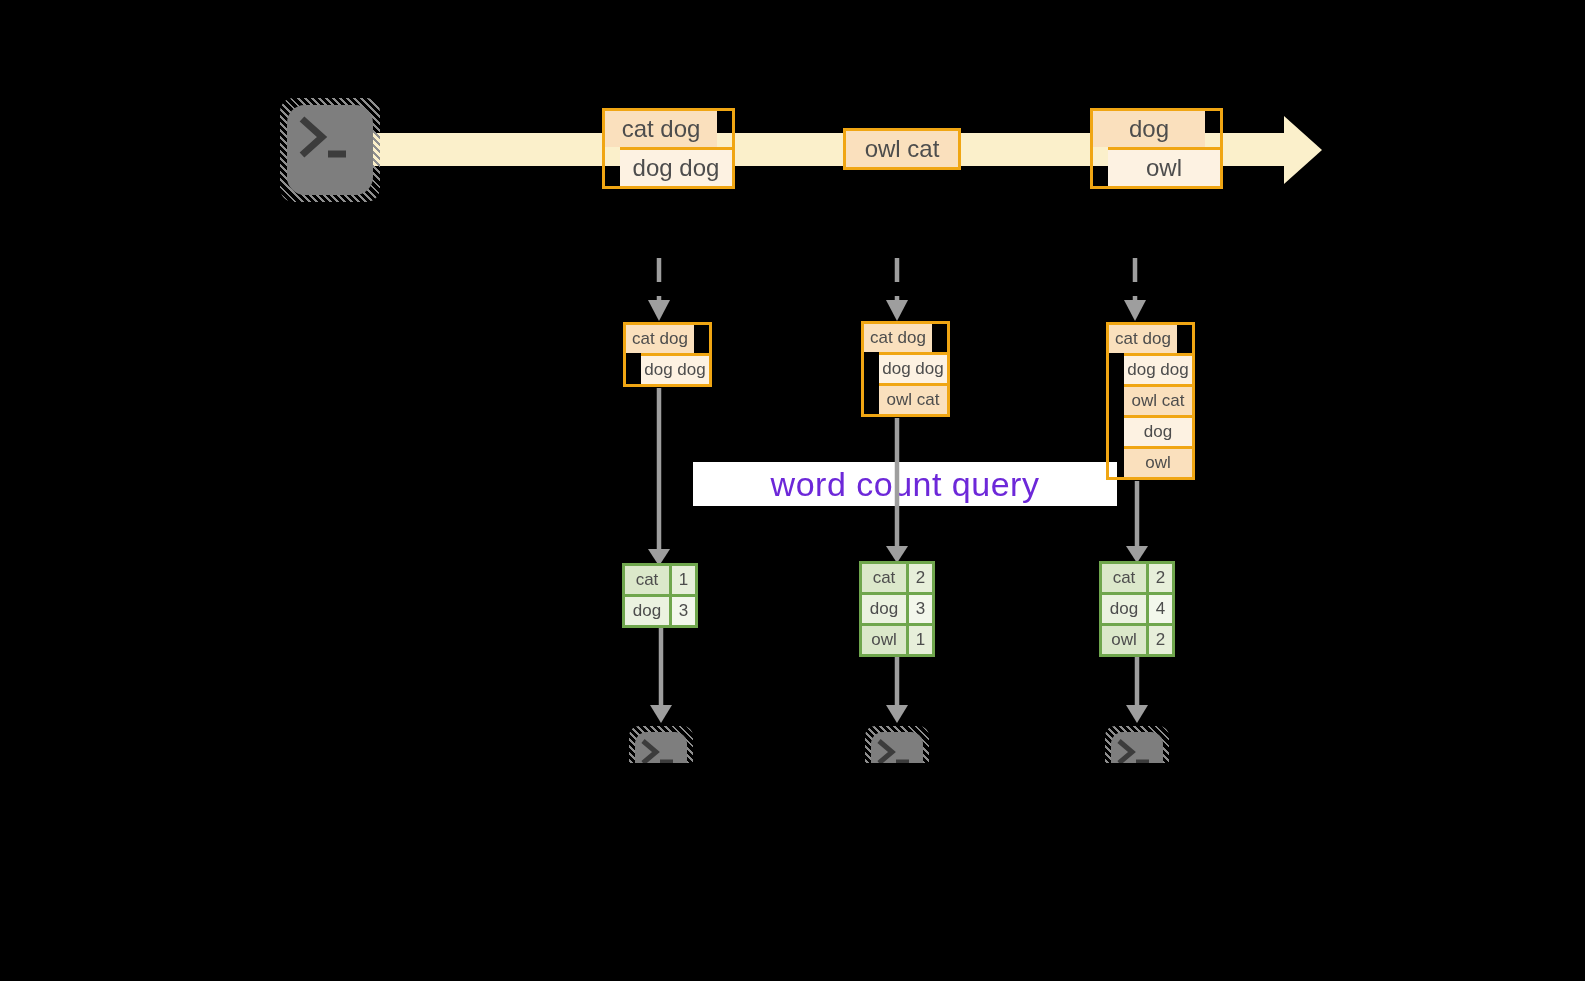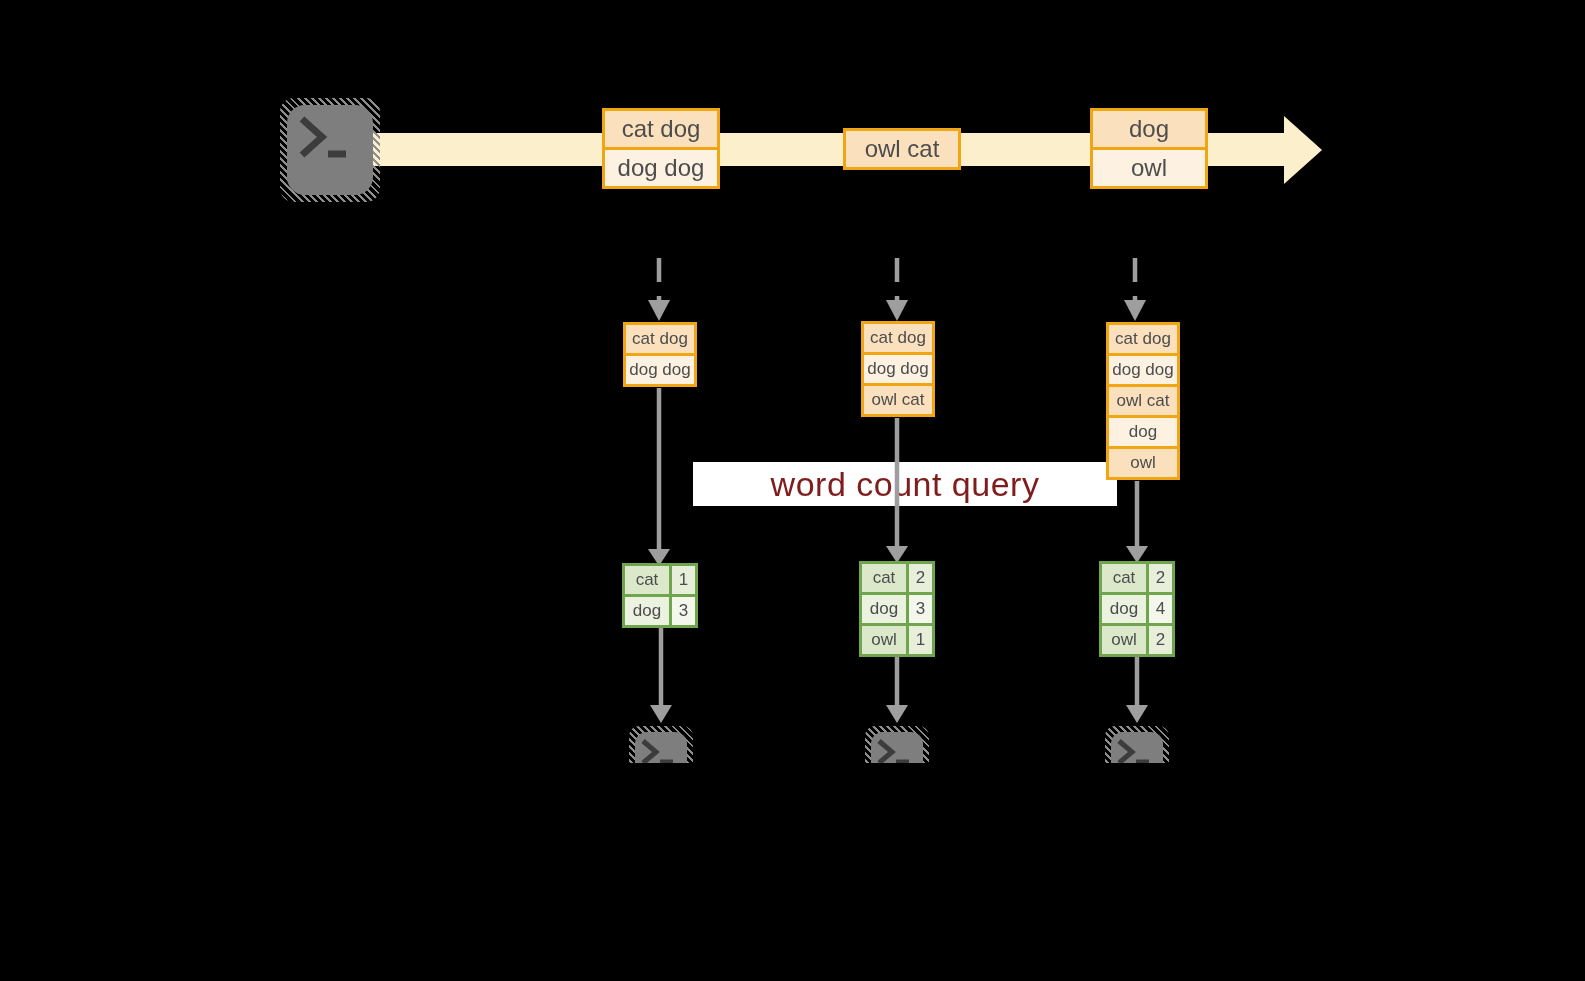--- a/index.html
+++ b/index.html
@@ -21,31 +21,31 @@
   .term .tbody { position:absolute; background:var(--termgray); }
   .term svg { position:absolute; z-index:3; }
   .term-big { left:280px; top:98px; width:100px; height:104px; }
   .term-big .tbody { inset:7px; border-radius:18px; }
   .term-sm { width:64px; height:64px; top:726px; border-radius:10px; z-index:7; }
   .term-sm .tbody { inset:6px; border-radius:12px; }
 
   
   .obox { position:absolute; border:3px solid var(--amber); z-index:3; }
   .obox .cell { display:flex; align-items:center; justify-content:center; color:var(--txt); }
-  .obox .cell + .cell { border-top:3px solid var(--amber); }
+  .obox .cell + .cell { border-top:3px solid var(--amber);margin-left:15px; }
   .cell.dk { background:var(--peach-dk); }
   .cell.lt { background:var(--peach-lt); }
   .stream-box .cell { width:112px; height:36px; font-size:24px; }
   .stack { z-index:8; }
   .stack .cell { width:68px; height:28px; font-size:17px; }
 
   
   .banner { position:absolute; left:693px; top:462px; width:424px; height:44px; background:#ffffff; z-index:4;
     display:flex; align-items:center; justify-content:center;
-    font-size:34px; font-weight:300; color:#7f1d1d; letter-spacing:.5px; }
+    font-size:34px; font-weight:300; color:#6d28d9; letter-spacing:.5px; }
 
   
   .gtable { position:absolute; display:grid; grid-template-columns:44px 23px; grid-auto-rows:28px; gap:3px;
     border:3px solid var(--green); background:var(--green); z-index:8; }
   .gtable .gc { display:flex; align-items:center; justify-content:center; font-size:17px; color:var(--txt); }
   .gc.w-dk { background:#DBE8CA; } .gc.n-dk { background:#E7EFDA; }
   .gc.w-lt { background:#EBF2E0; } .gc.n-lt { background:#F3F7EC; }
 
   
   .overlay { position:absolute; left:0; top:0; z-index:6; pointer-events:none; }

